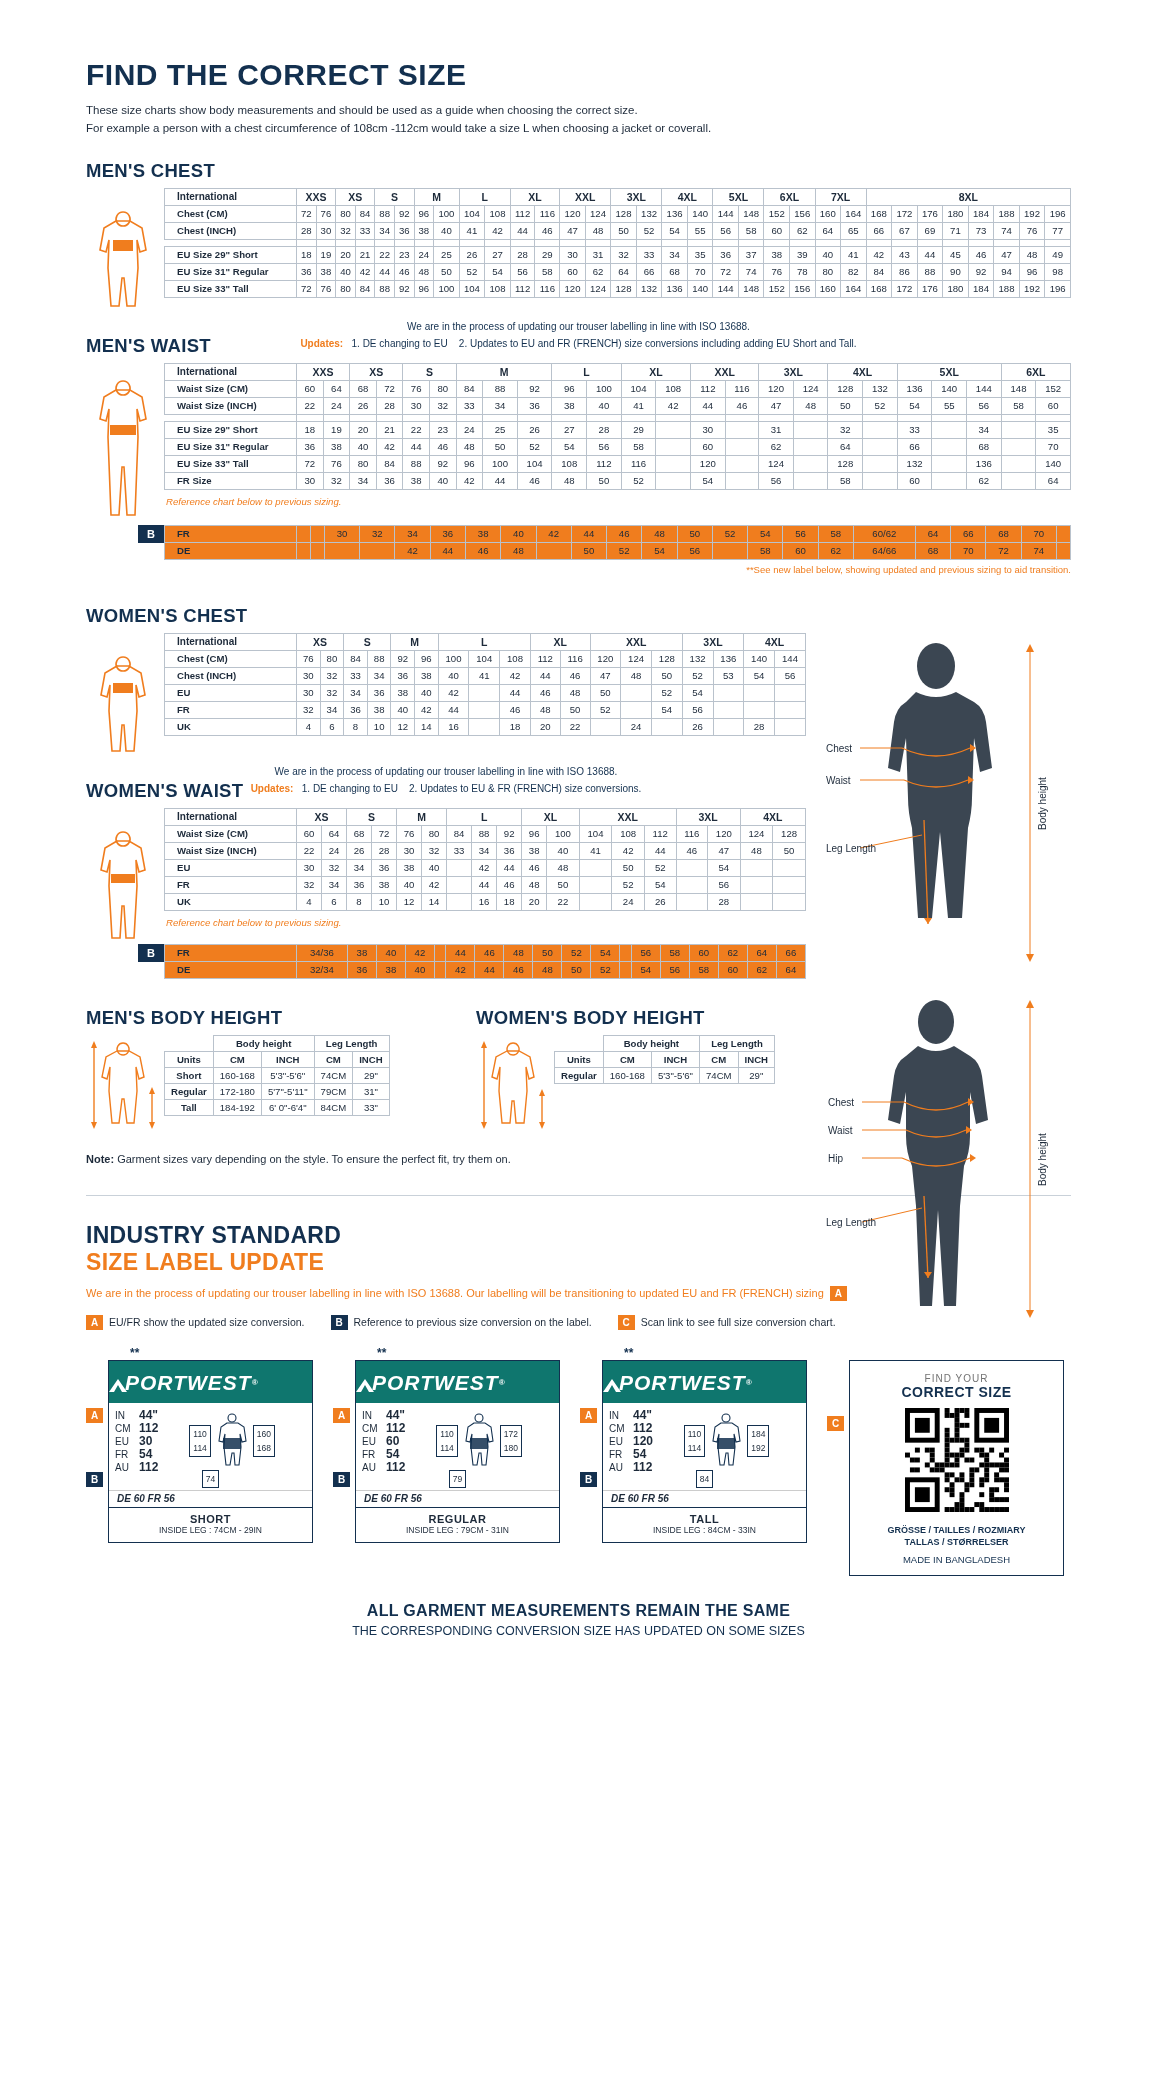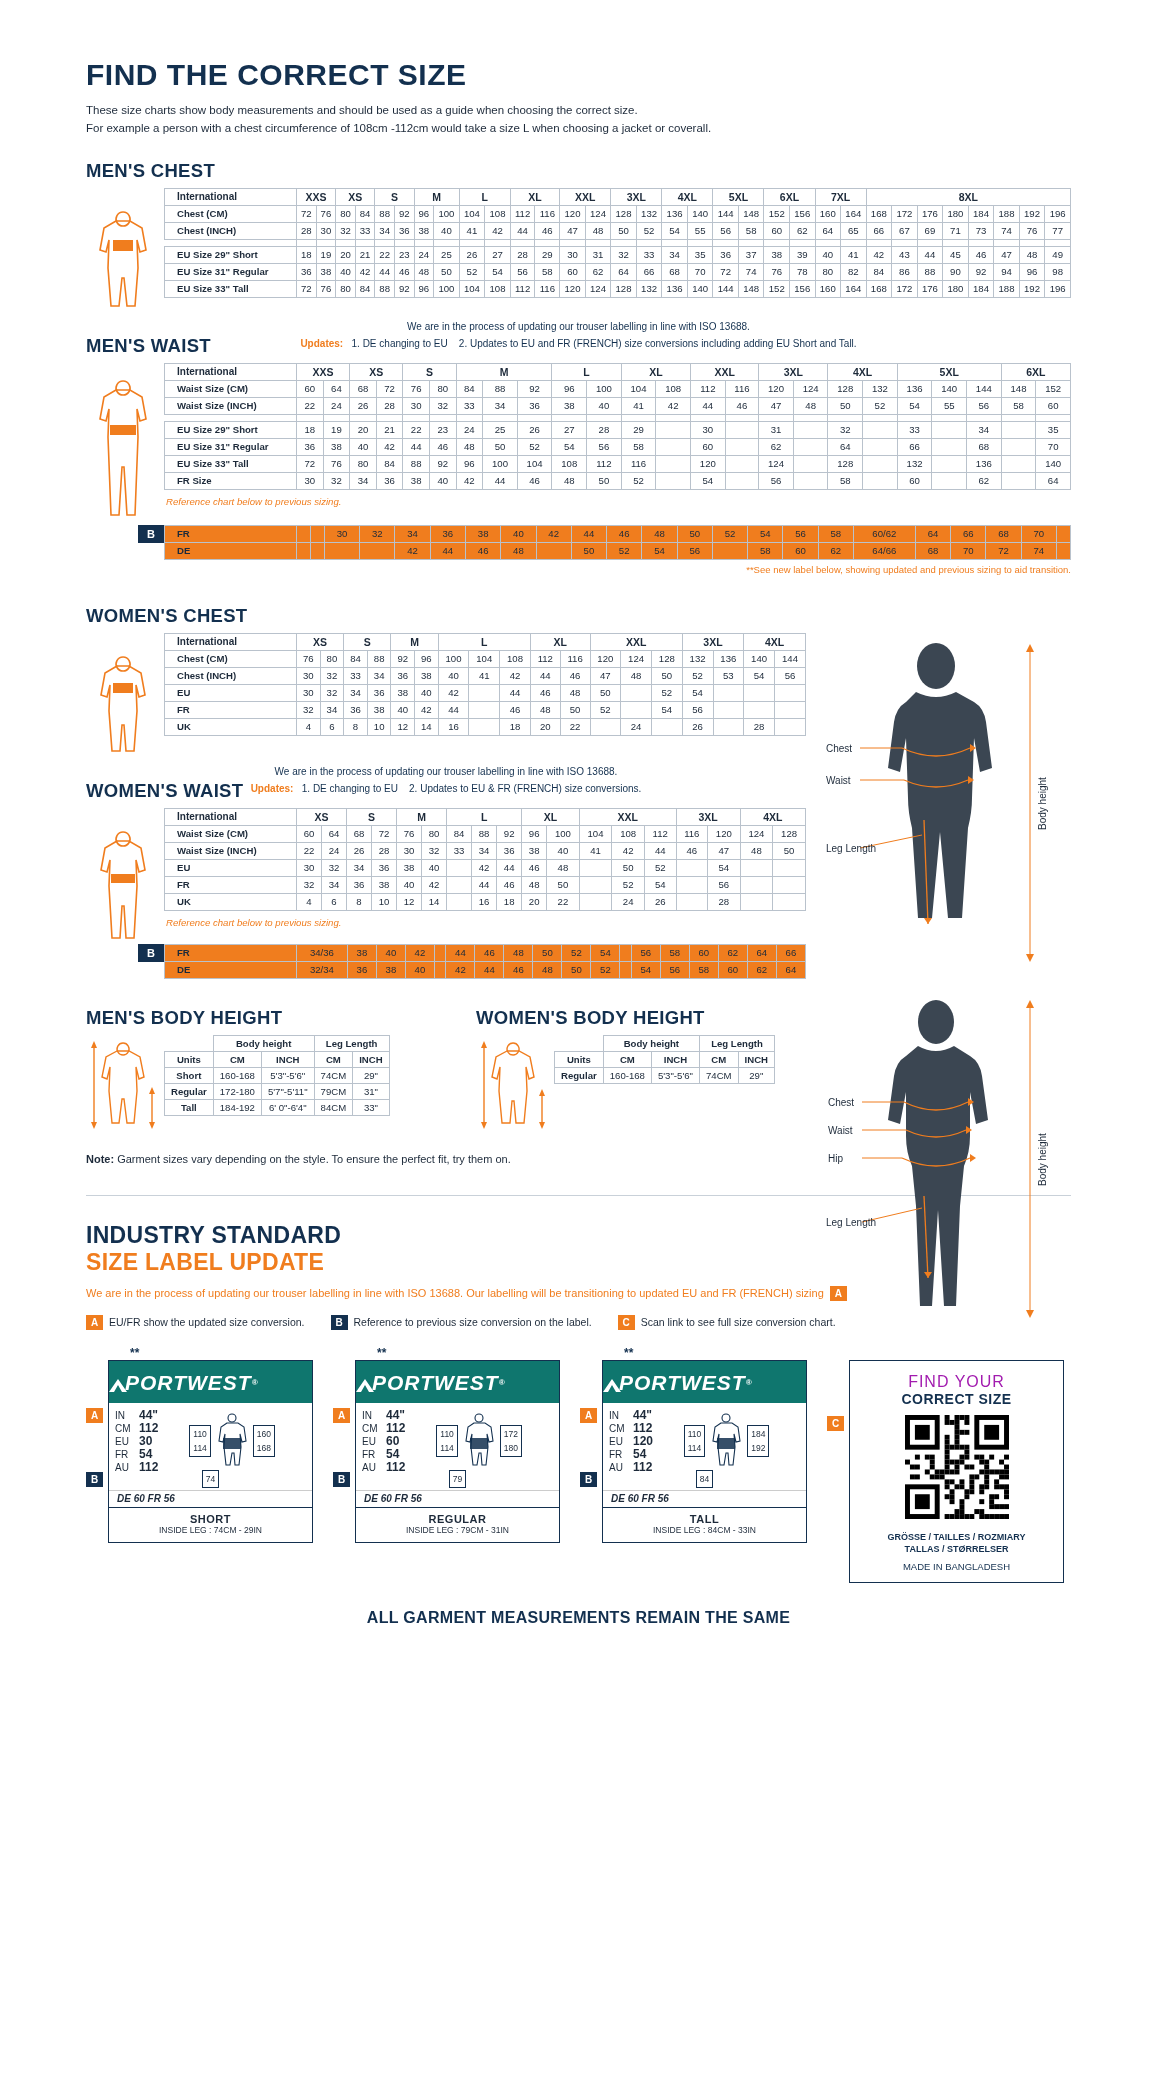--- a/index.html
+++ b/index.html
@@ -90,21 +90,21 @@
   .spec .big { font-size:12px; font-weight:bold; }
   .label-mid { display:flex; align-items:center; justify-content:center; gap:4px; flex:1; }
   .minibox { border:1px solid #13304f; font-size:8.5px; line-height:14px; padding:1px 3px; text-align:center; }
   .label-de { font-size:10px; font-style:italic; font-weight:bold; padding:2px 0 3px 8px; border-top:1px solid #ccc; }
   .label-foot { border-top:1px solid #13304f; text-align:center; padding:5px 0 7px 0; }
   .label-foot .big { font-size:11px; font-weight:bold; letter-spacing:0.5px; }
   .label-foot .small { font-size:8.5px; }
   .side-tag { position:absolute; left:0; }
 
   .qr-card { width:215px; border:1px solid #13304f; text-align:center; padding:12px 8px 10px 8px; }
-  .qr-title1 { font-size:16px; color:#a21caf; letter-spacing:1px; }
+  .qr-title1 { font-size:10px; color:#737373; letter-spacing:1px; }
   .qr-title2 { font-size:14px; font-weight:bold; color:#13304f; letter-spacing:0.5px; margin-bottom:8px; }
   .qr-img { margin:0 auto 8px auto; }
   .qr-foot { font-size:9px; font-weight:bold; color:#13304f; line-height:12px; }
   .qr-made { font-size:9.5px; font-weight:normal; color:#13304f; margin-top:6px; }
 
   .closing1 { text-align:center; font-size:16px; font-weight:bold; color:#13304f; margin-top:26px; letter-spacing:0.3px;}
   .closing2 { text-align:center; font-size:12.5px; color:#13304f; margin-top:4px; }
   .models { position:absolute; right:17px; top:0; width:230px; }
 </style>
 </head>
@@ -1447,15 +1447,16 @@
                 <rect x="4.9523809523809526" y="74.28571428571429" width="24.761904761904763" height="24.761904761904763" fill="#fff"></rect>
                 <rect x="9.904761904761905" y="79.23809523809524" width="14.857142857142858" height="14.857142857142858" fill="#000"></rect>
               </svg></div>
             <div class="qr-foot">GRÖSSE / TAILLES / ROZMIARY<br>TALLAS / STØRRELSER</div>
             <div class="qr-made">MADE IN BANGLADESH</div>
           </div>
         </div>
       </div>
 
   <div class="closing1">ALL GARMENT MEASUREMENTS REMAIN THE SAME</div>
+  <div class="closing2">THE CORRESPONDING CONVERSION SIZE HAS UPDATED ON SOME SIZES</div>
 
 </div>
 </div>
 
 </body></html>

